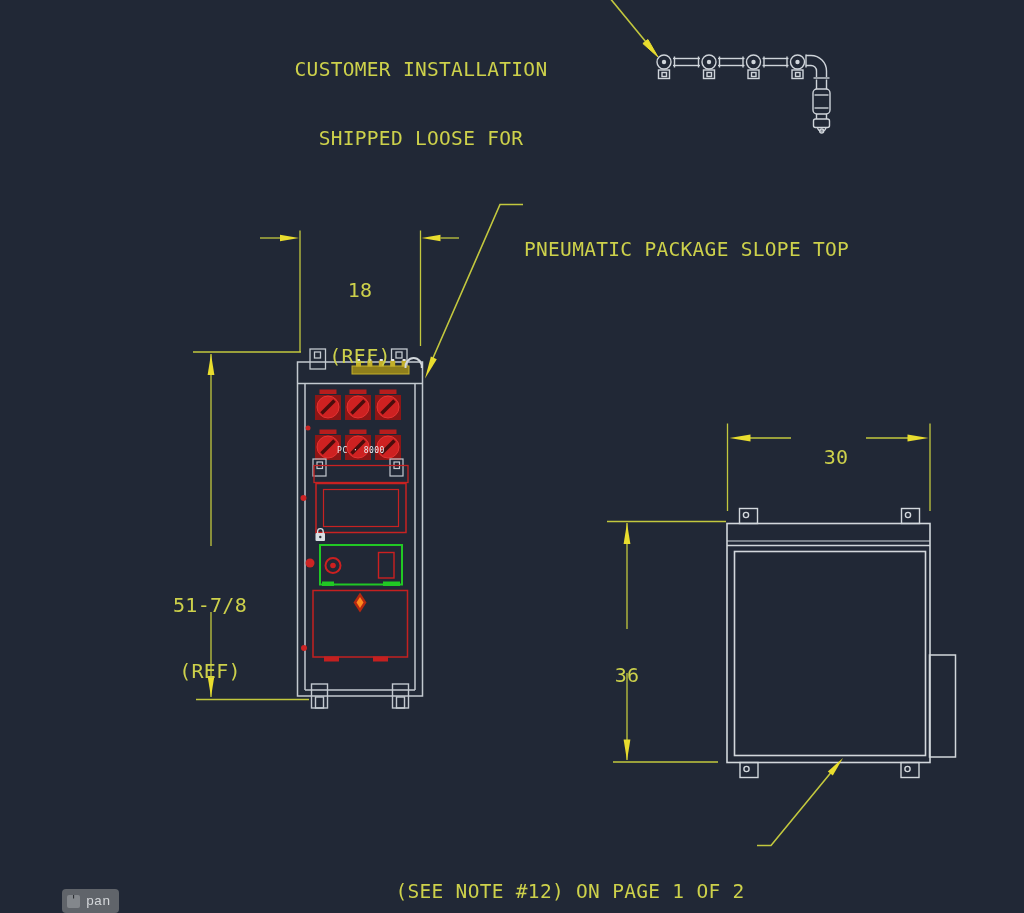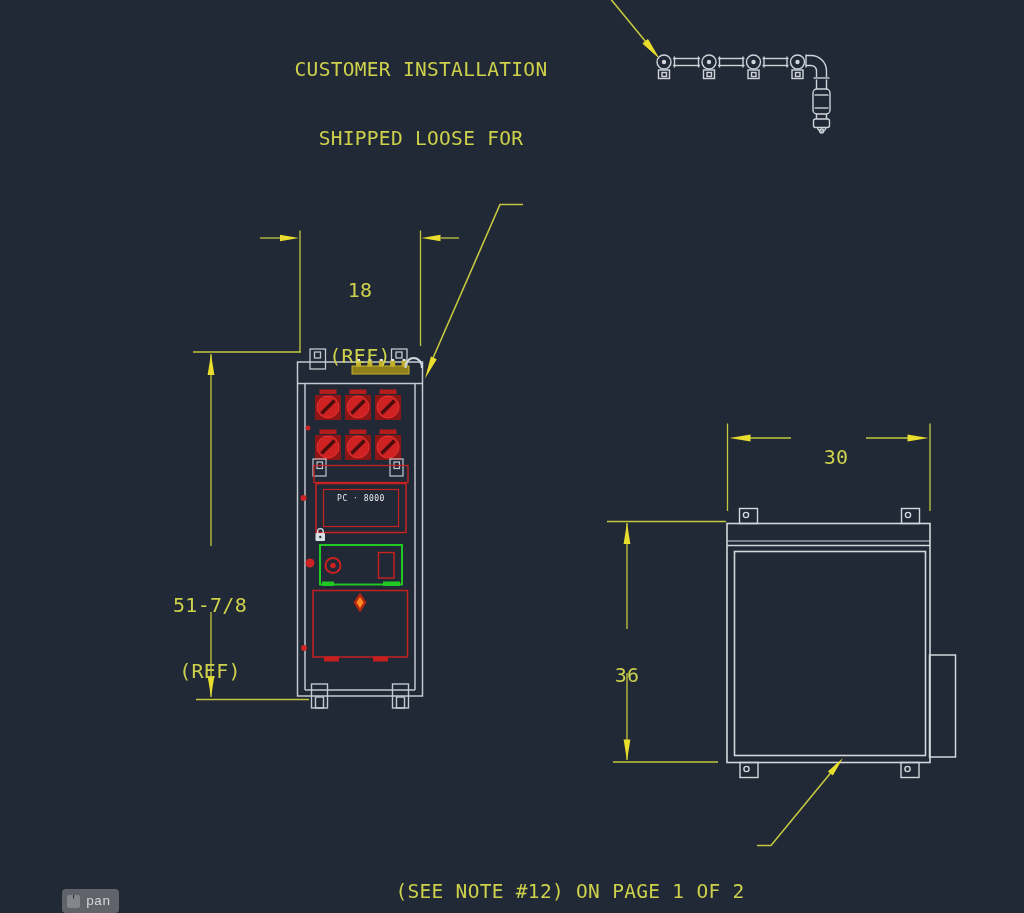--- a/index.html
+++ b/index.html
@@ -278,20 +278,21 @@
     <polygon points="843,758 832.8,775.4 827.8,771.4" fill="#e9dd2e"></polygon>
   </g>
 </svg>
 
 <div class="cadtext center" style="left:421px; top:12px;">
   <div>CUSTOMER INSTALLATION</div>
   <div>SHIPPED LOOSE FOR</div>
 </div>
 
 <div class="cadtext" style="left:524px; top:192px;">
+  <div>PNEUMATIC PACKAGE SLOPE TOP</div>
 </div>
 
 <div class="cadtext center dimtext" style="left:360px; top:235px;">
   <div>18</div>
   <div>(REF)</div>
 </div>
 
 <div class="cadtext center dimtext" style="left:210px; top:550px;">
   <div>51-7/8</div>
   <div>(REF)</div>
@@ -300,20 +301,20 @@
 <div class="cadtext center dimtext" style="left:836px; top:446px;">30</div>
 
 <div class="cadtext center dimtext" style="left:627px; top:664px;">36</div>
 
 <div class="cadtext center" style="left:570px; top:833px; line-height:23.5px;">
   <div>(SEE NOTE #12) ON PAGE 1 OF 2</div>
   
   
 </div>
 
-<div class="panel-label" style="left:361px; top:494px;">PC · 8000</div>
+<div class="panel-label" style="left:361px; top:446px;">PC · 8000</div>
 
 <div id="pan-badge">
   <span class="key">'</span>
   <span class="label">pan</span>
 </div>
 
 </div>
 
 </body></html>

